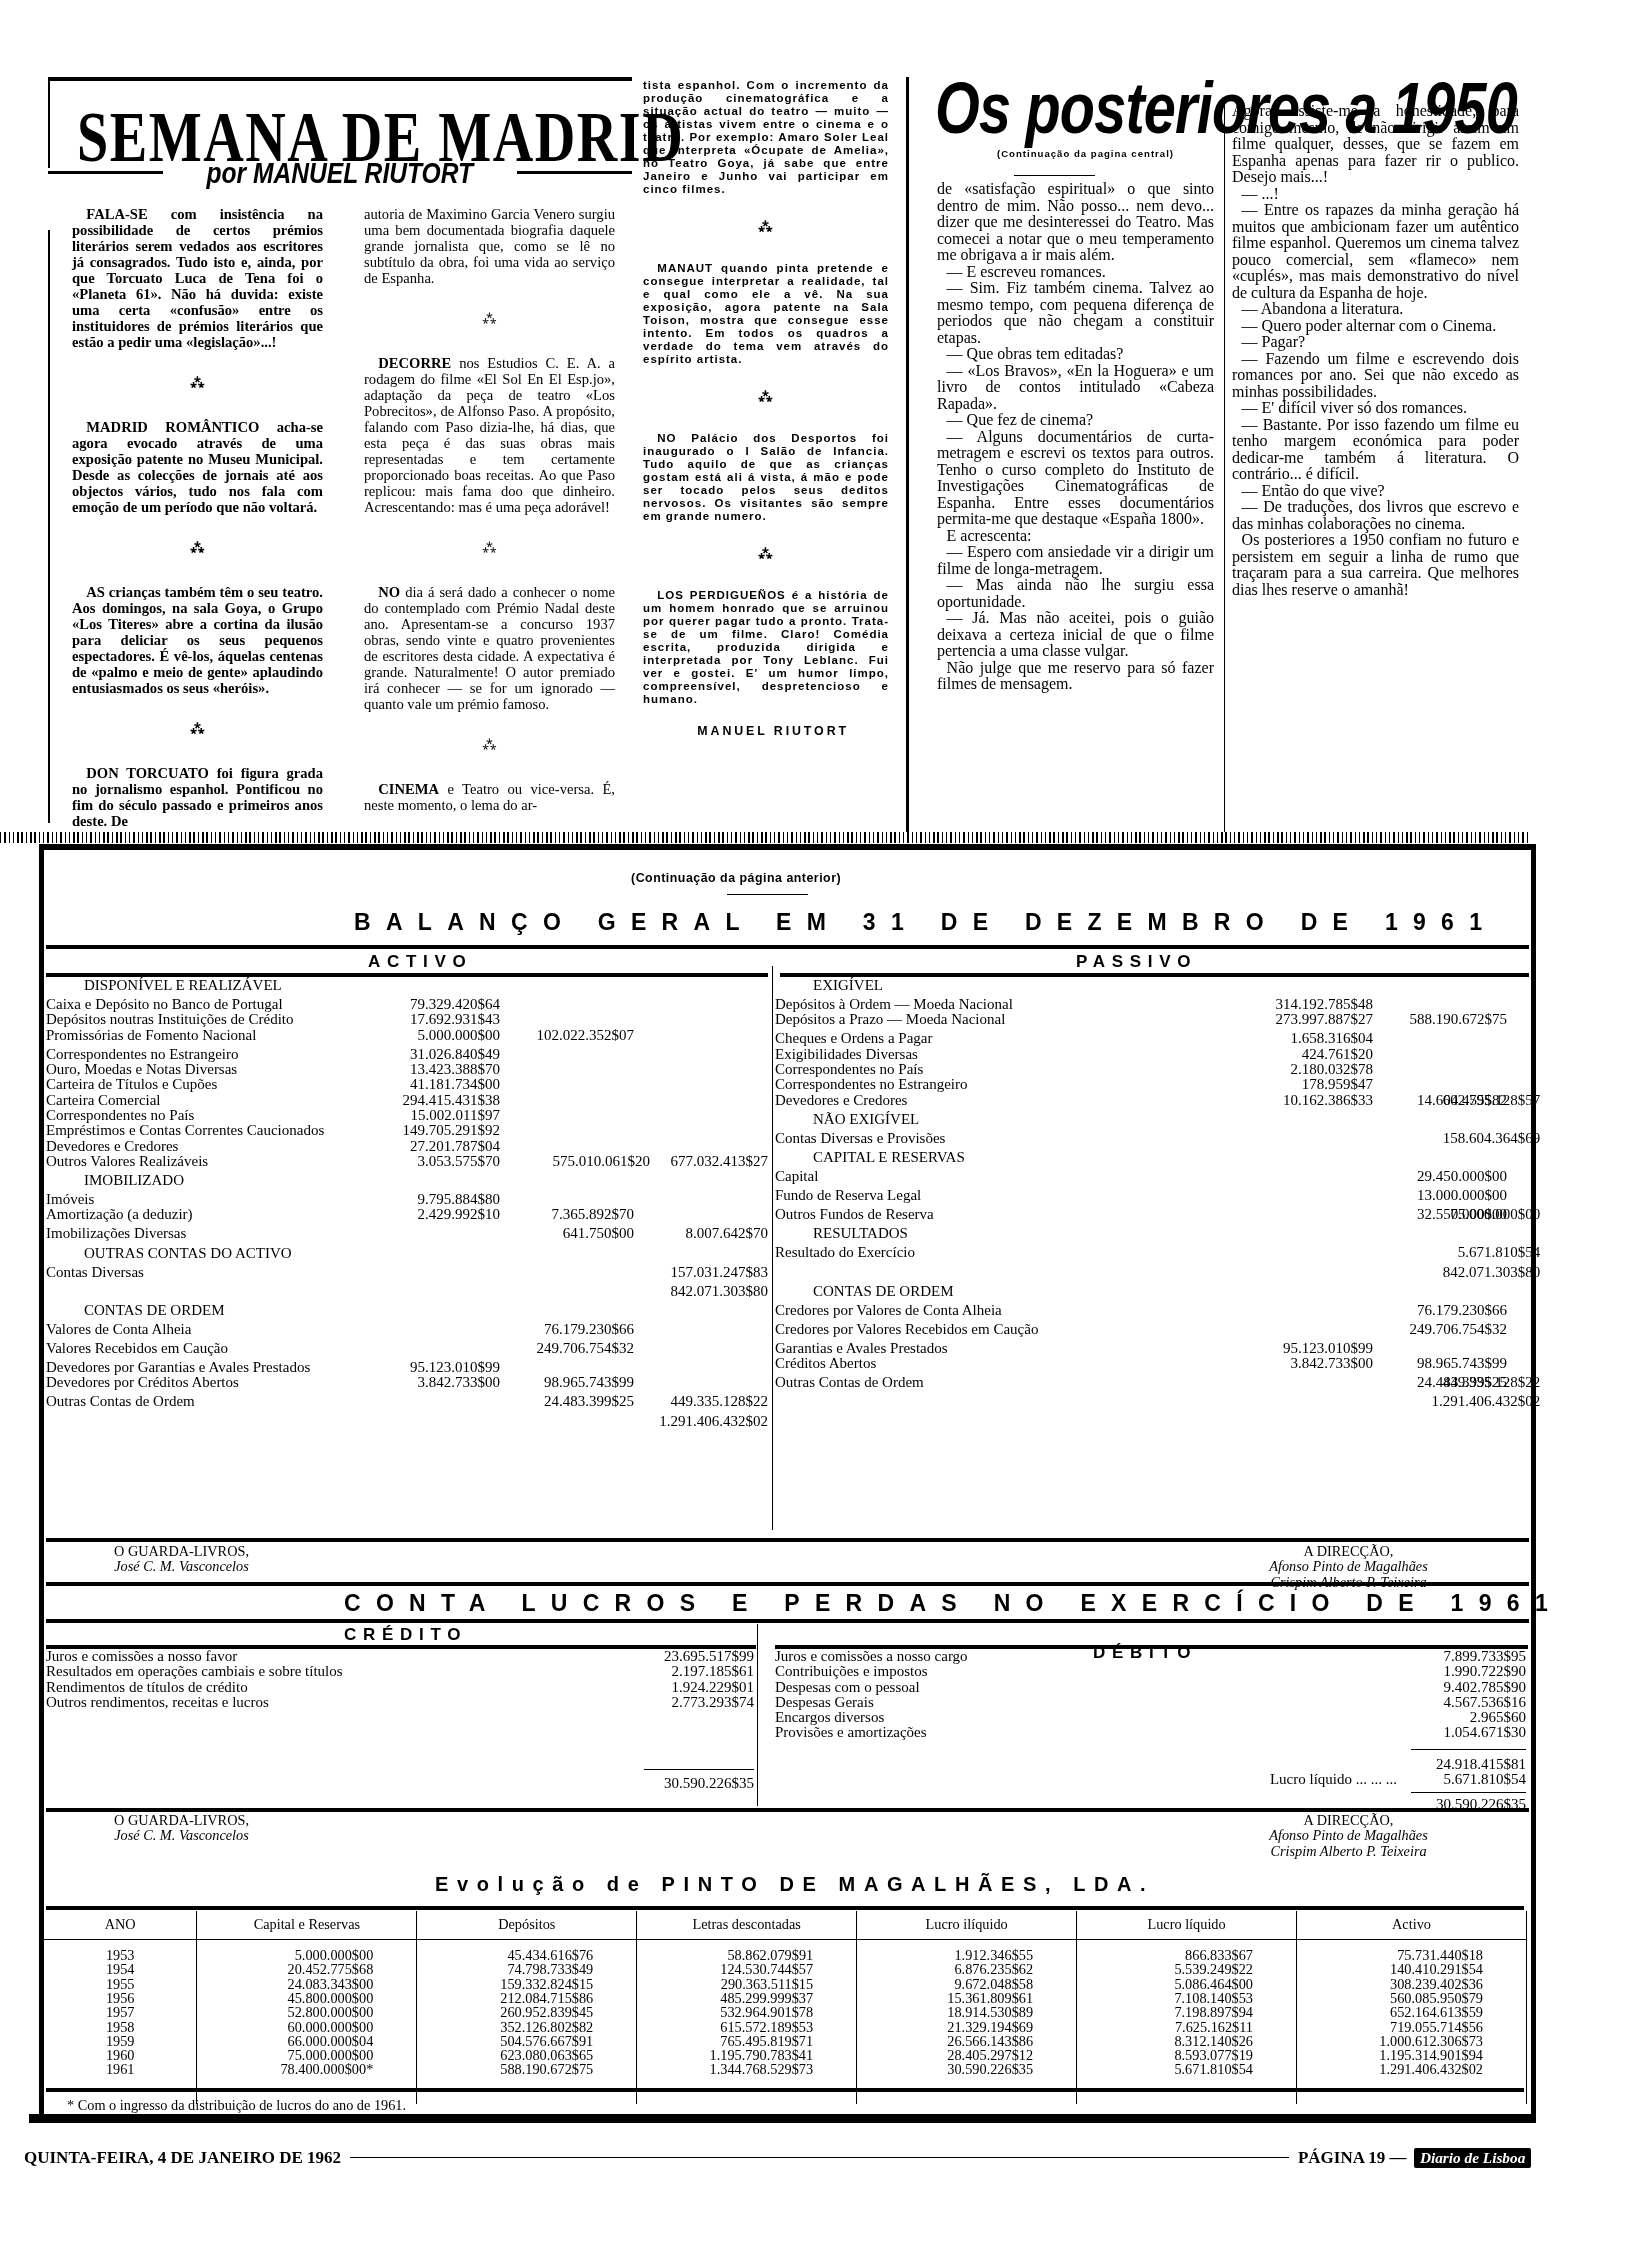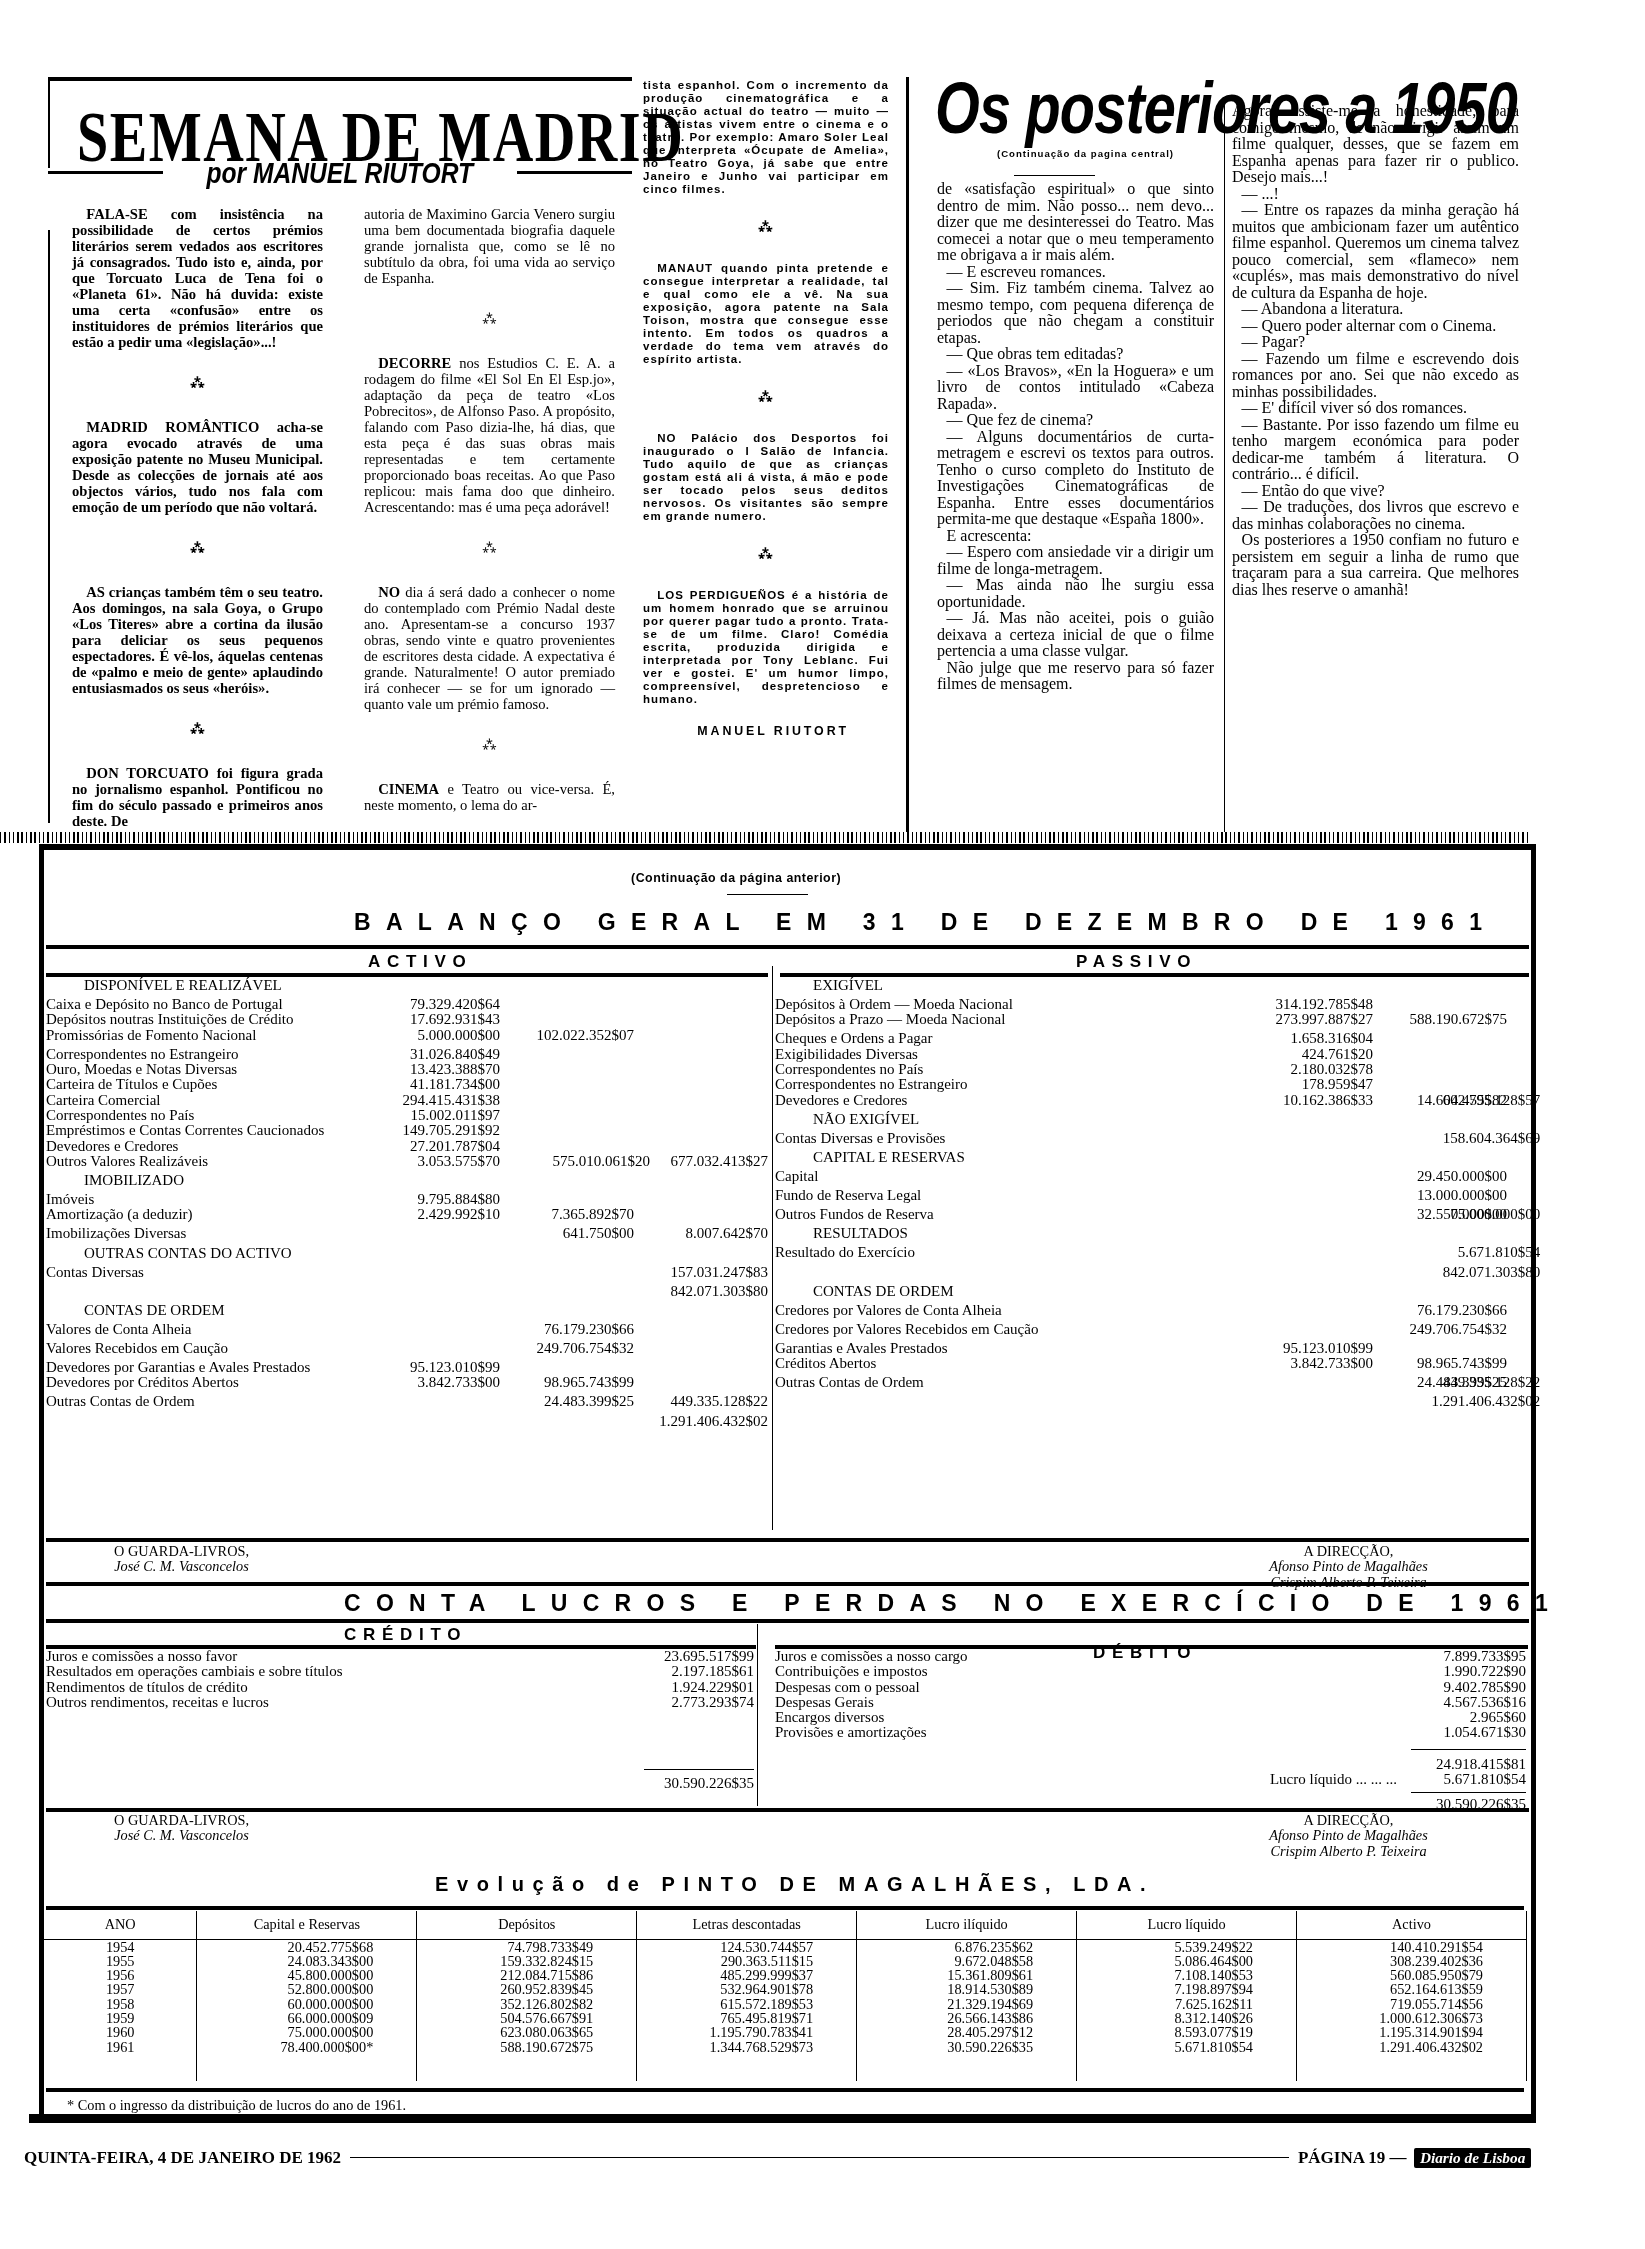--- a/index.html
+++ b/index.html
@@ -497,20 +497,29 @@
       <th style="width:153px">ANO</th>
       <th style="width:220px">Capital e Reservas</th>
       <th style="width:220px">Depósitos</th>
       <th style="width:220px">Letras descontadas</th>
       <th style="width:220px">Lucro ilíquido</th>
       <th style="width:220px">Lucro líquido</th>
       <th style="width:230px; border-right:1.4px solid #000">Activo</th>
     </tr>
   </thead>
   <tbody id="evo-body">
+      <tr class="first">
+        <td class="year">1953</td>
+        <td>5.000.000$00</td>
+        <td>45.434.616$76</td>
+        <td>58.862.079$91</td>
+        <td>1.912.346$55</td>
+        <td>866.833$67</td>
+        <td style="border-right: 1.4px solid rgb(0, 0, 0);">75.731.440$18</td>
+      </tr>
       <tr>
         <td class="year">1954</td>
         <td>20.452.775$68</td>
         <td>74.798.733$49</td>
         <td>124.530.744$57</td>
         <td>6.876.235$62</td>
         <td>5.539.249$22</td>
         <td style="border-right: 1.4px solid rgb(0, 0, 0);">140.410.291$54</td>
       </tr>
       <tr>
@@ -544,21 +553,21 @@
         <td class="year">1958</td>
         <td>60.000.000$00</td>
         <td>352.126.802$82</td>
         <td>615.572.189$53</td>
         <td>21.329.194$69</td>
         <td>7.625.162$11</td>
         <td style="border-right: 1.4px solid rgb(0, 0, 0);">719.055.714$56</td>
       </tr>
       <tr>
         <td class="year">1959</td>
-        <td>66.000.000$09</td>
+        <td>66.000.000$04</td>
         <td>504.576.667$91</td>
         <td>765.495.819$71</td>
         <td>26.566.143$86</td>
         <td>8.312.140$26</td>
         <td style="border-right: 1.4px solid rgb(0, 0, 0);">1.000.612.306$73</td>
       </tr>
       <tr>
         <td class="year">1960</td>
         <td>75.000.000$00</td>
         <td>623.080.063$65</td>

